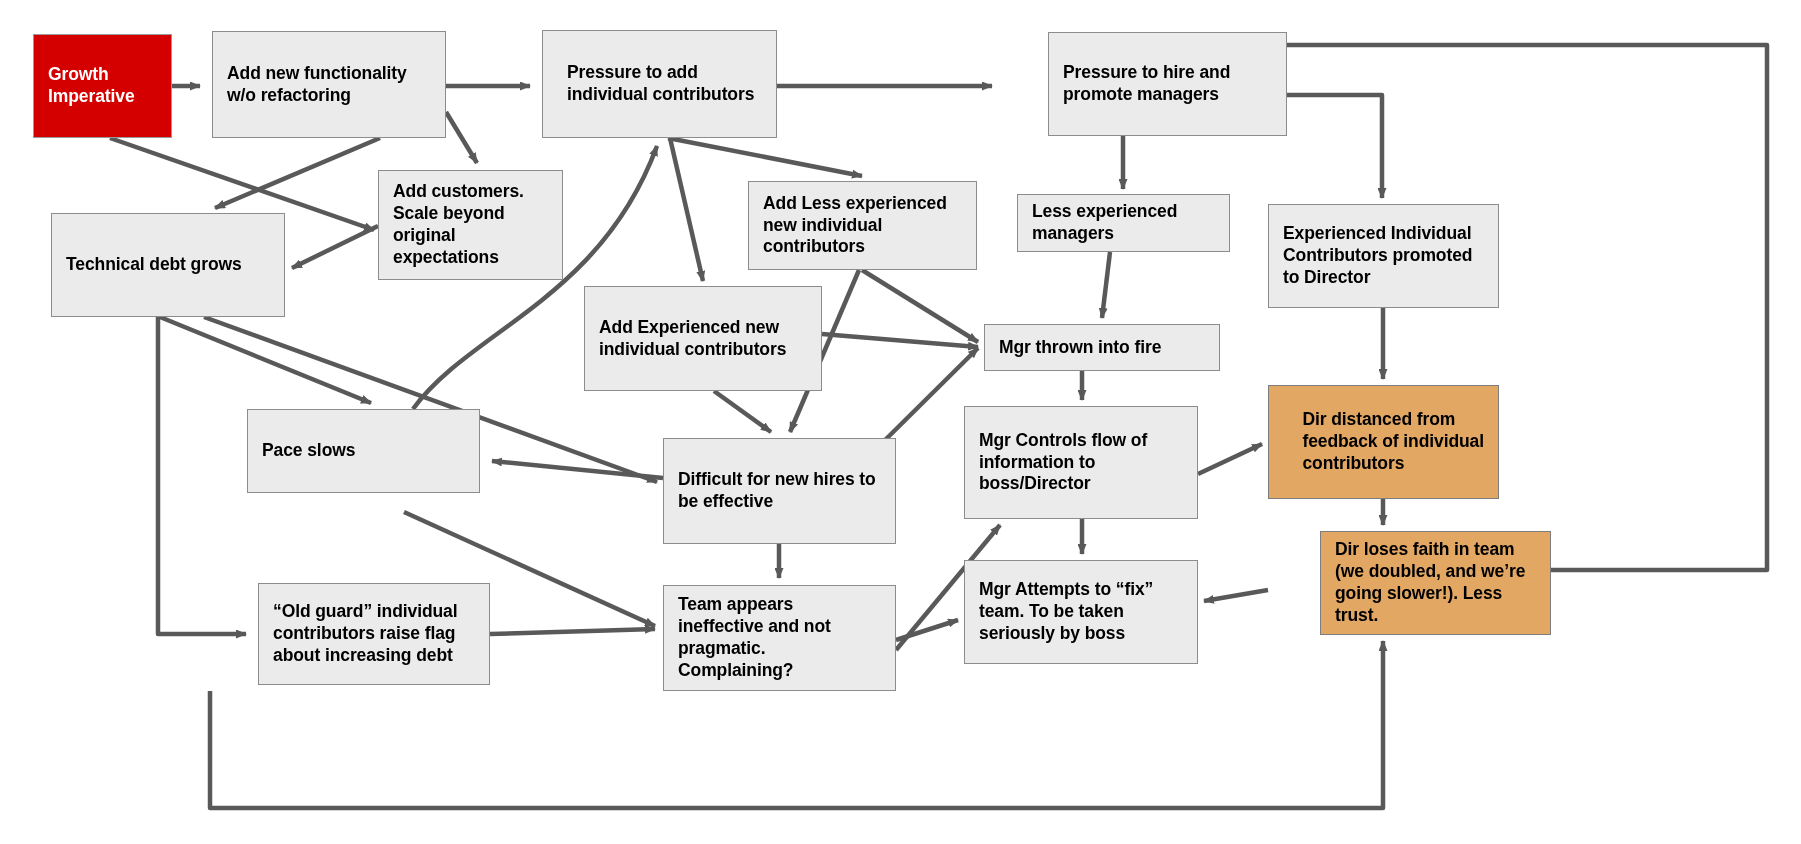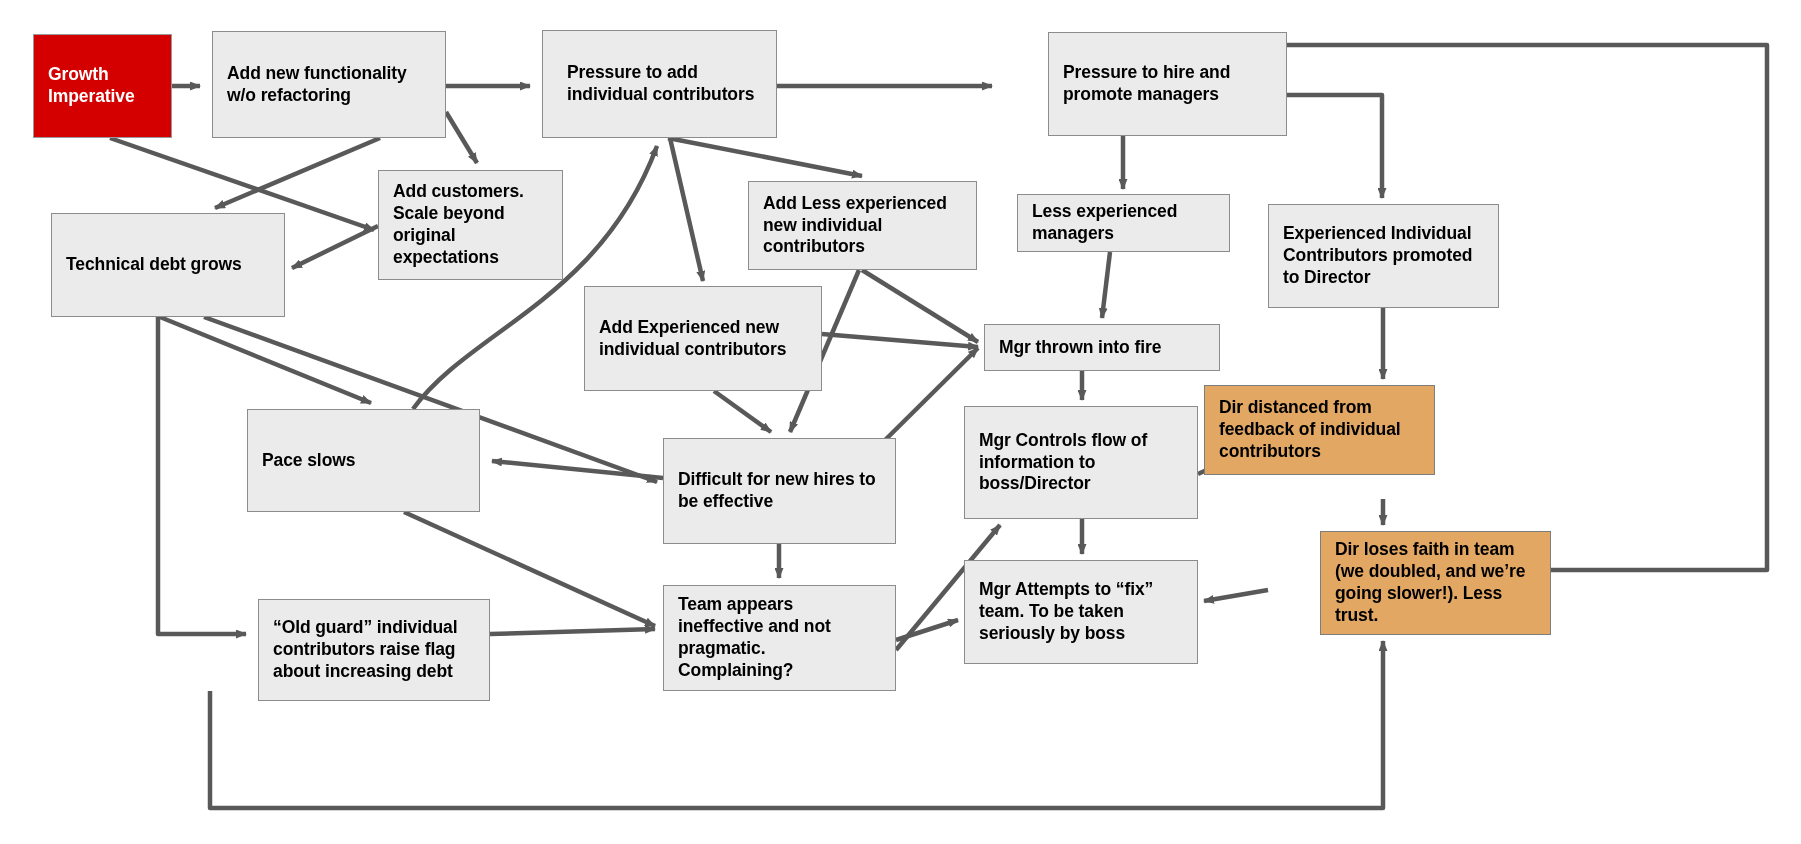--- a/index.html
+++ b/index.html
@@ -140,44 +140,44 @@
       <div class="node" style="left: 51px; top: 213px; width: 234px; height: 104px;">
         <span class="lbl">Technical debt grows</span>
       </div>
       <div class="node" style="left: 584px; top: 286px; width: 238px; height: 105px;">
         <span class="lbl">Add Experienced new
 individual contributors</span>
       </div>
       <div class="node" style="left: 984px; top: 324px; width: 236px; height: 47px;">
         <span class="lbl">Mgr thrown into fire</span>
       </div>
-      <div class="node orange" style="left: 1204px; top: 385px; width: 231px; height: 90px;">
+      <div class="node orange" style="left: 1268px; top: 385px; width: 231px; height: 114px; justify-content: flex-end;">
         <span class="lbl">Dir distanced from
 feedback of individual
 contributors</span>
       </div>
-      <div class="node" style="left: 247px; top: 409px; width: 233px; height: 103px;">
+      <div class="node" style="left: 247px; top: 409px; width: 233px; height: 84px;">
         <span class="lbl">Pace slows</span>
       </div>
       <div class="node" style="left: 964px; top: 406px; width: 234px; height: 113px;">
         <span class="lbl">Mgr Controls flow of
 information to
 boss/Director</span>
       </div>
       <div class="node" style="left: 663px; top: 438px; width: 233px; height: 106px;">
         <span class="lbl">Difficult for new hires to
 be effective</span>
       </div>
       <div class="node orange" style="left: 1320px; top: 531px; width: 231px; height: 104px;">
         <span class="lbl">Dir loses faith in team
 (we doubled, and we’re
 going slower!). Less
 trust.</span>
       </div>
-      <div class="node" style="left: 258px; top: 583px; width: 232px; height: 102px; margin-top: 16px;">
+      <div class="node" style="left: 258px; top: 583px; width: 232px; height: 102px;">
         <span class="lbl">“Old guard” individual
 contributors raise flag
 about increasing debt</span>
       </div>
       <div class="node" style="left: 663px; top: 585px; width: 233px; height: 106px;">
         <span class="lbl">Team appears
 ineffective and not
 pragmatic.
 Complaining?</span>
       </div>

